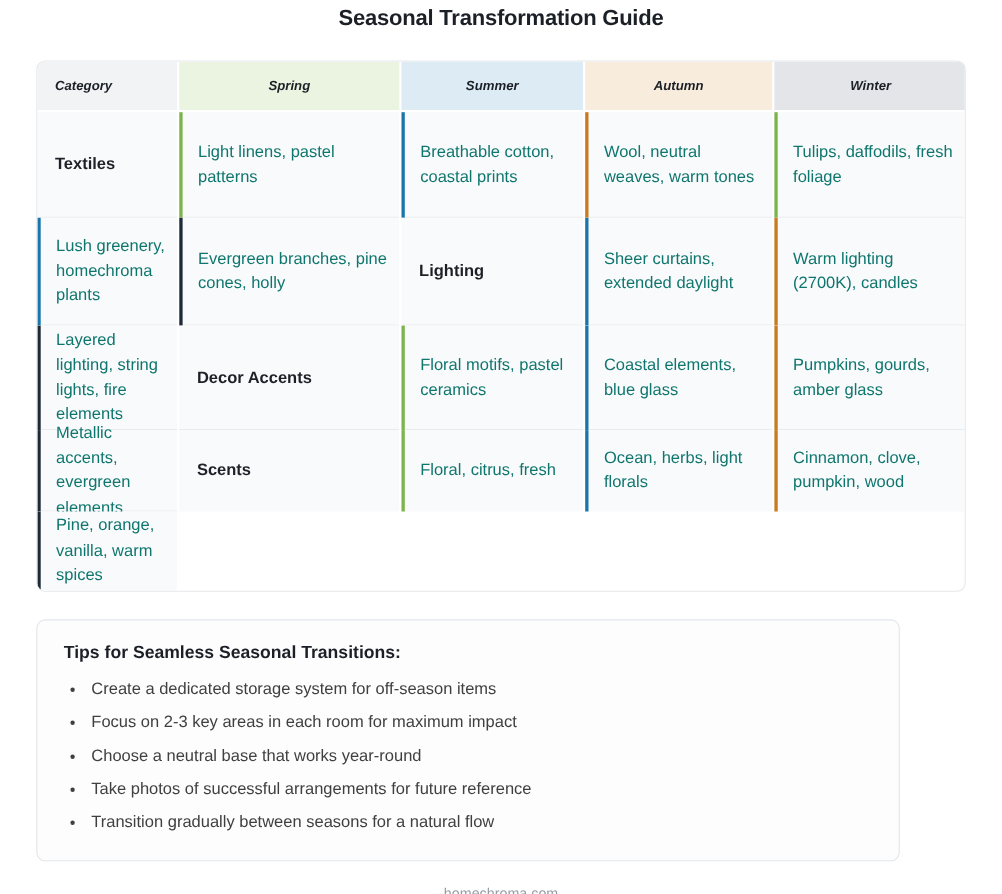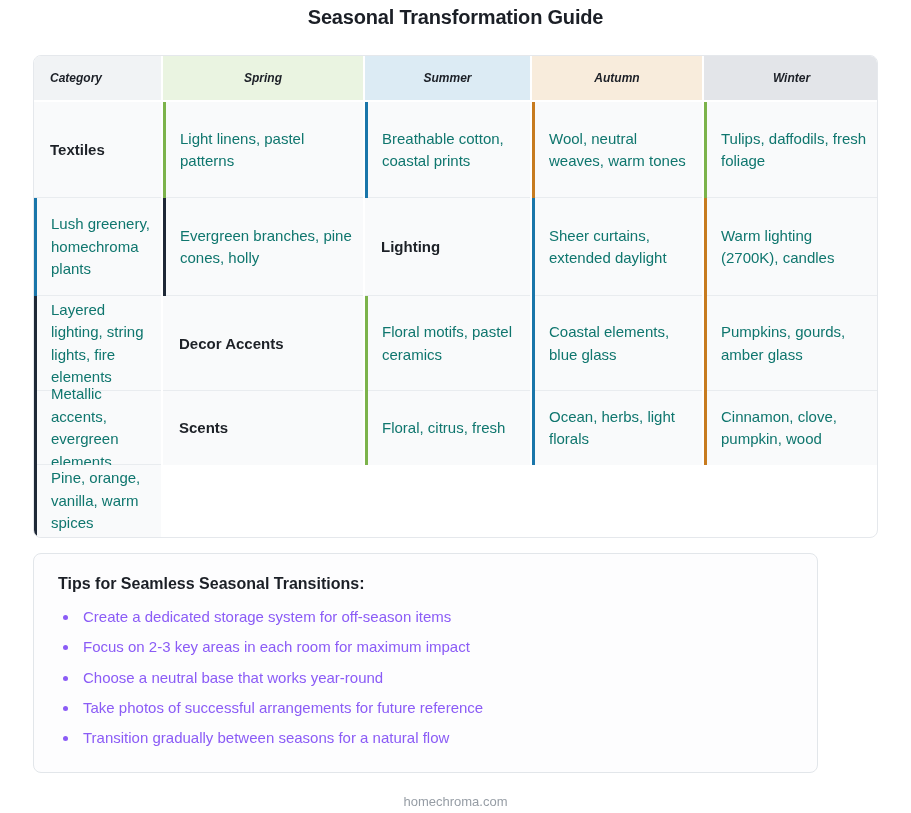--- a/index.html
+++ b/index.html
@@ -53,39 +53,39 @@
     line-height: 1.5;
     color: #0f766e;
     box-shadow: inset 0 -1px 0 #e9ecef;
   }
   .td.last { box-shadow: none; }
   .td.cat-col { font-weight: 700; color: #1d2127; line-height: 1.45; }
   .td.season { border-left: 3px solid transparent; padding-left: 14px; }
 
   
   .tips-box {
-    margin-top: 15px;
+    margin-top: 25px;
     width: 785px;
     border: 1px solid #e2e6ea;
     border-radius: 8px;
     background: #fdfdfe;
     padding: 21px 24px 14px;
   }
   .tips-title {
     font-size: 16px;
     font-weight: 700;
     color: #1b1f26;
   }
   .tips-list {
     margin: 14px 0 0;
     padding-left: 21px;
   }
   .tips-list li {
     font-size: 15px;
-    color: #8b5cf6;
+    color: #404040;
     margin-bottom: 10px;
     line-height: 1.35;
     padding-left: 4px;
   }
 
   .footer-domain {
     margin-top: 21px;
     text-align: center;
     font-size: 13px;
     color: #969da5;

